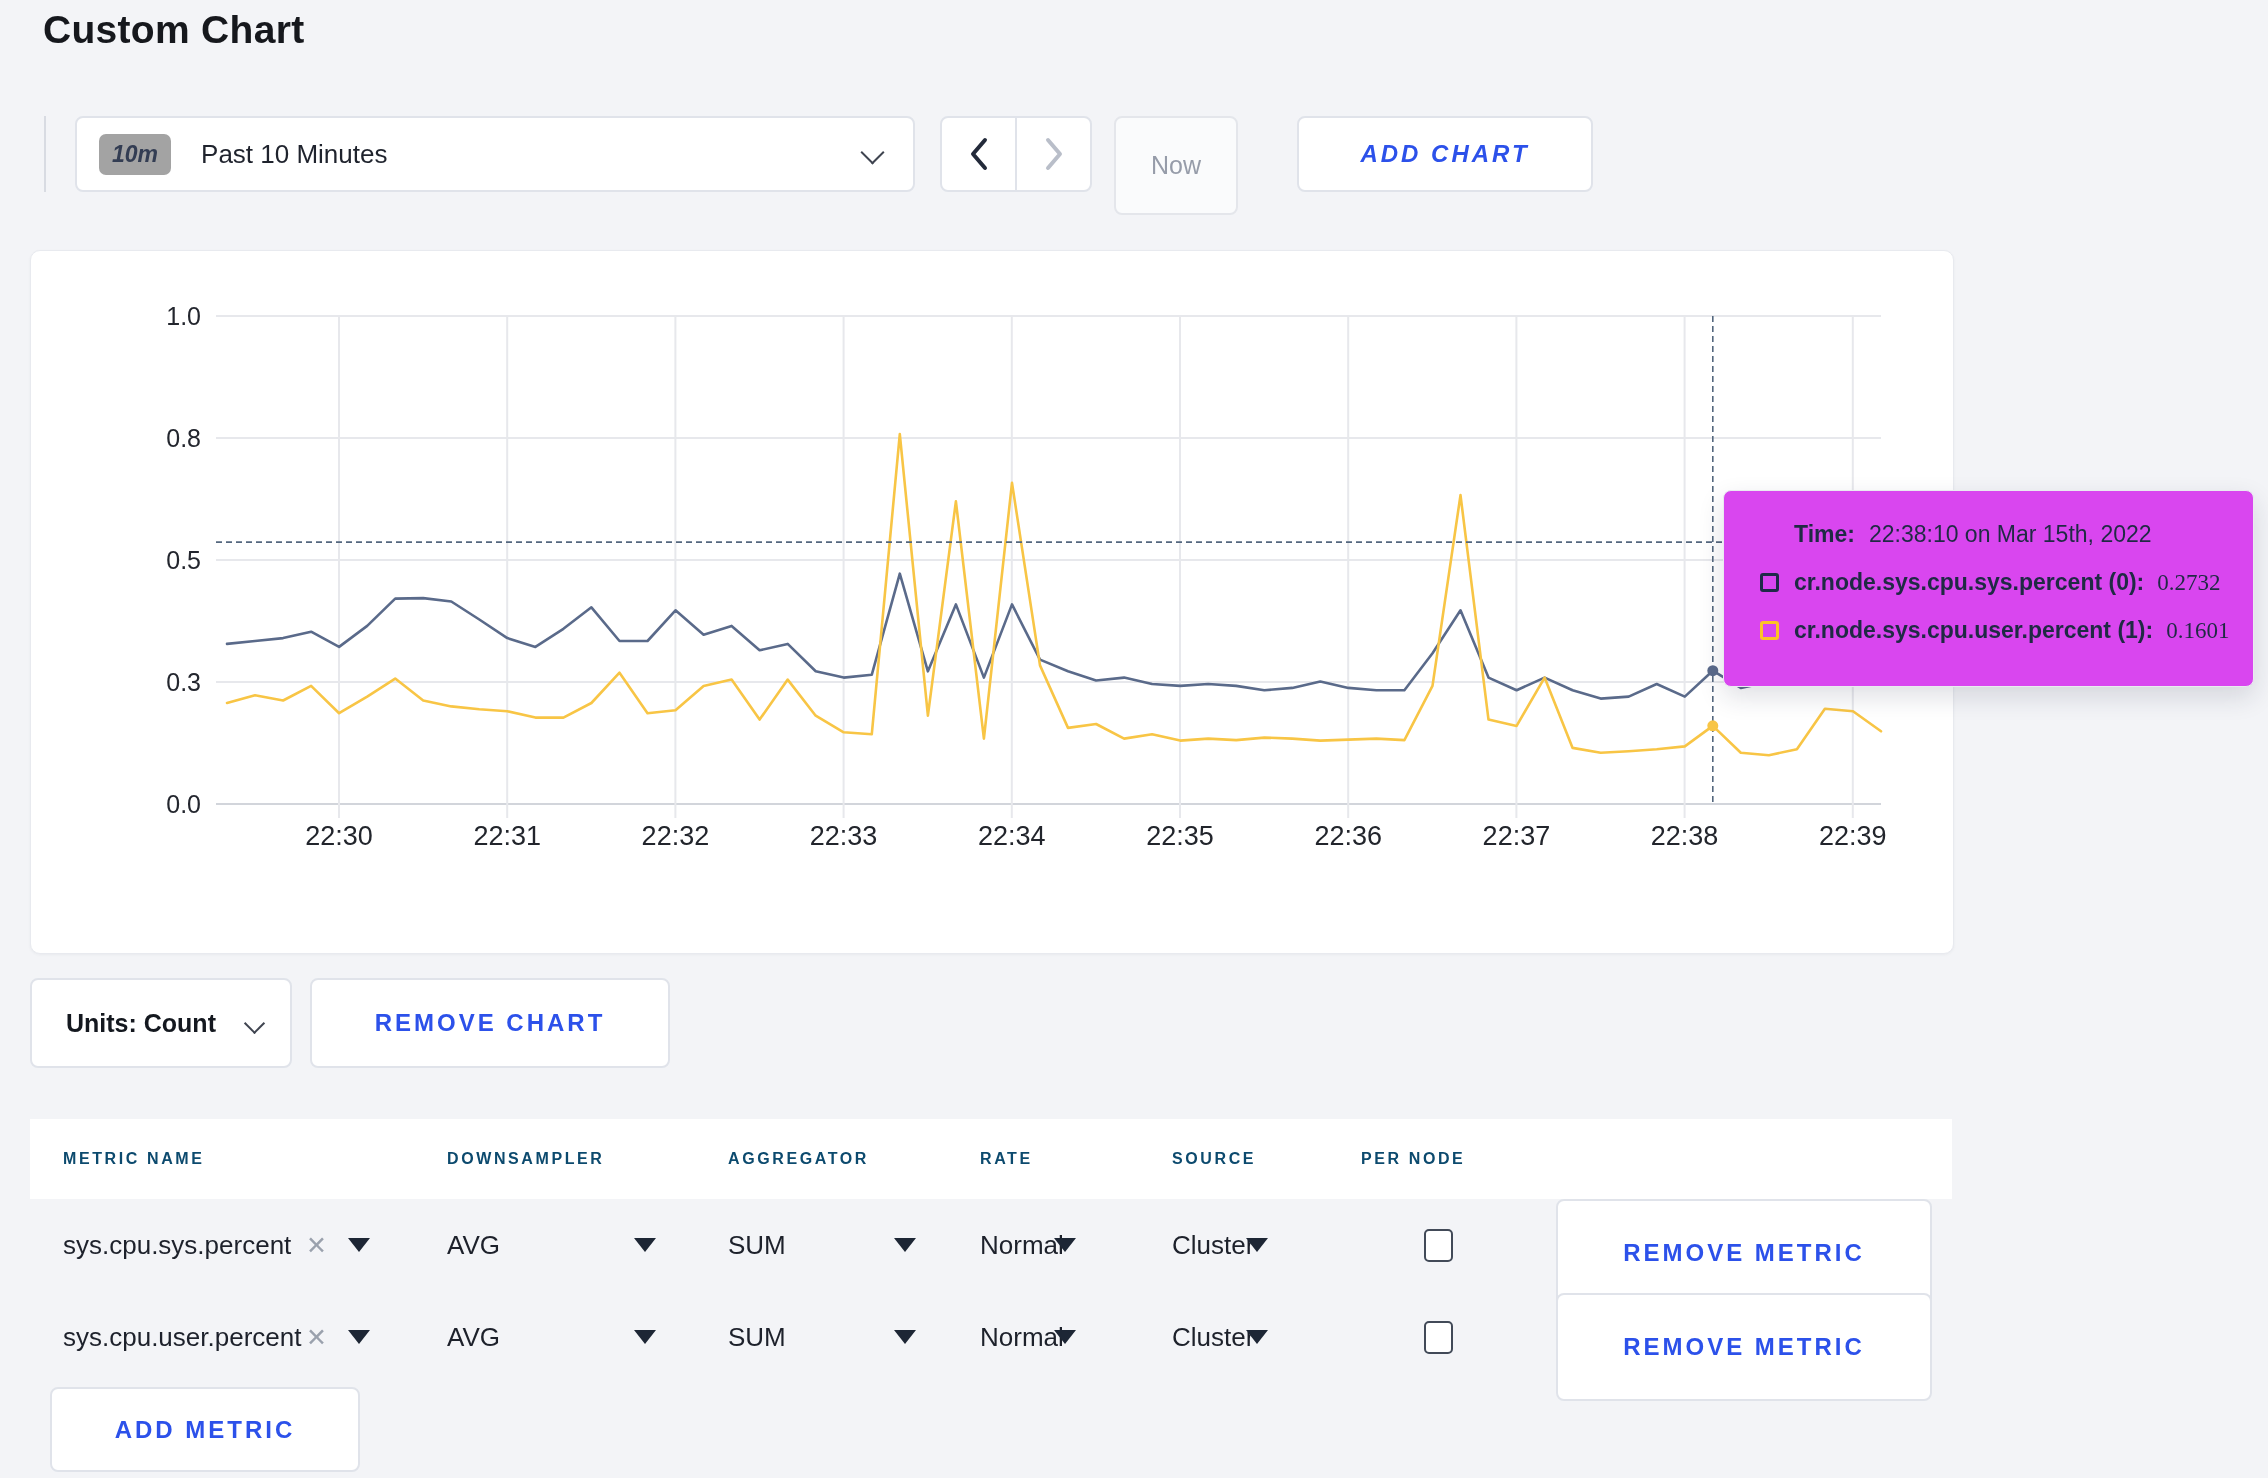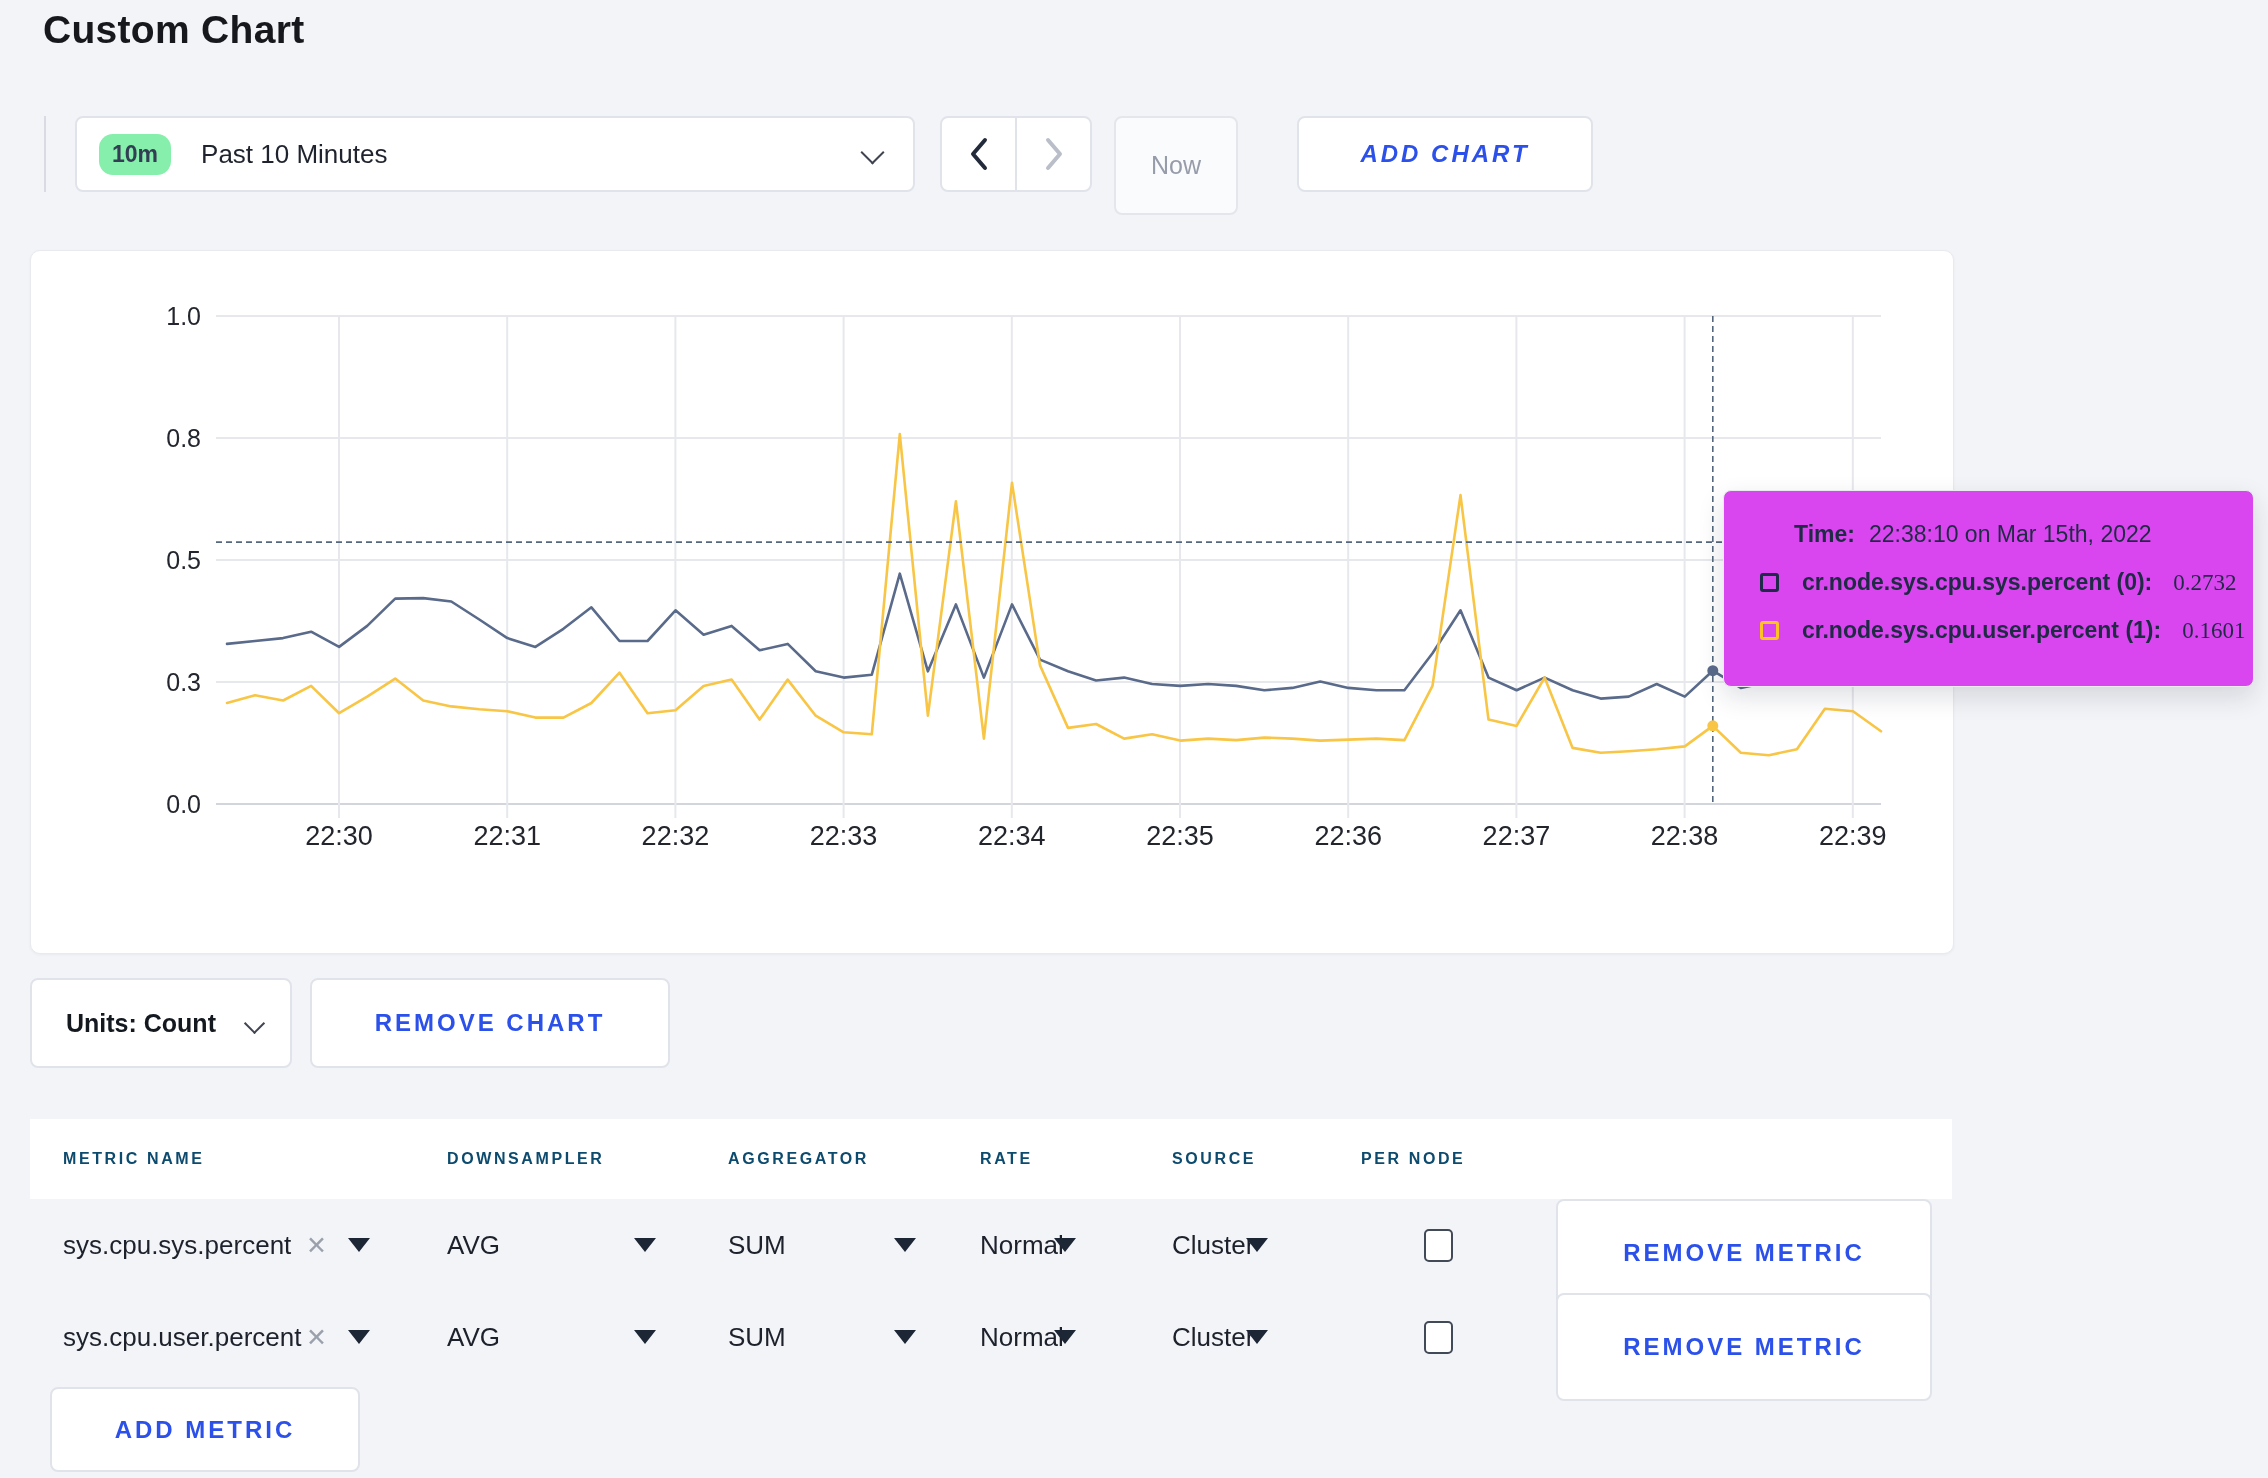--- a/index.html
+++ b/index.html
@@ -9,42 +9,42 @@
     font-family:"Liberation Sans", sans-serif;
     -webkit-font-smoothing:antialiased;
   }
   .abs{position:absolute;}
   
   .page-title{left:43px;top:8px;font-size:39px;font-weight:600;color:#16181d;letter-spacing:.3px;}
   
   .tb-rail{left:44px;top:116px;width:2px;height:76px;background:#d8dbe2;}
   .control{background:#fff;border:2px solid #e0e3ea;border-radius:8px;box-sizing:border-box;}
   .time-select{left:75px;top:116px;width:840px;height:76px;display:flex;align-items:center;cursor:pointer;}
-  .time-badge{margin-left:22px;background:#86efac;border-radius:14px;padding:7px 13px;font-weight:700;font-size:23px;color:#333d53;}
+  .time-badge{margin-left:22px;background:#a3a3a3;border-radius:7px;padding:7px 13px;font-weight:700;font-size:23px;color:#333d53;font-style:italic;}
   .time-label{margin-left:30px;font-size:26px;color:#1f232d;}
   .chev{width:15px;height:15px;border-right:2.5px solid #3f4450;border-bottom:2.5px solid #3f4450;transform:rotate(45deg);}
   .time-select .chev{position:absolute;right:32px;top:26px;}
   .pager{left:940px;top:116px;width:152px;height:76px;display:flex;}
   .pager-half{flex:1;display:flex;align-items:center;justify-content:center;cursor:pointer;}
   .pager-div{width:2px;background:#e0e3ea;}
   .btn-now{left:1114px;top:116px;width:124px;height:99px;background:#fafbfc;border:2px solid #e4e6eb;border-radius:8px;
     display:flex;align-items:center;justify-content:center;font-size:25px;color:#969ca9;box-sizing:border-box;}
   .btn-blue{display:flex;align-items:center;justify-content:center;
     font-size:24px;font-weight:600;letter-spacing:3px;color:#2c51ea;cursor:pointer;}
   .btn-add-chart{left:1297px;top:116px;width:296px;height:76px;font-style:italic;}
   
   .chart-card{left:30px;top:250px;width:1922px;height:702px;background:#fff;border:1px solid #e8eaef;border-radius:10px;
      box-shadow:0 1px 3px rgba(40,50,80,.05);}
   
   .tooltip{left:1723px;top:490px;width:531px;height:197px;background:#d946ef;border:1px solid #e9ebf0;border-radius:8px;
      box-shadow:0 10px 26px rgba(25,35,65,.14);z-index:6;box-sizing:border-box;padding:30px 0 0 36px;font-size:23px;color:#1f2a44;}
   .tt-time{padding-left:34px;}
   .tt-time b{font-weight:700;}
   .tt-time span{margin-left:14px;font-weight:400;}
-  .tt-row{display:flex;align-items:center;margin-top:21px;gap:8px;}
+  .tt-row{display:flex;align-items:center;margin-top:21px;}
   .tt-square{width:19px;height:19px;border:3.5px solid;border-radius:3px;box-sizing:border-box;flex:none;}
   .tt-name{margin-left:15px;font-weight:700;}
   .tt-val{margin-left:13px;font-weight:400;font-family:Liberation Serif, serif;}
   
   .units-select{left:30px;top:978px;width:262px;height:90px;display:flex;align-items:center;cursor:pointer;}
   .units-label{margin-left:34px;font-size:25px;font-weight:700;color:#14181f;text-align:center;}
   .units-select .chev{position:absolute;right:28px;top:36px;width:13px;height:13px;border-width:2.5px;}
   .btn-remove-chart{left:310px;top:978px;width:360px;height:90px;}
   
   .tbl-header{left:30px;top:1119px;width:1922px;height:80px;background:#fff;}

